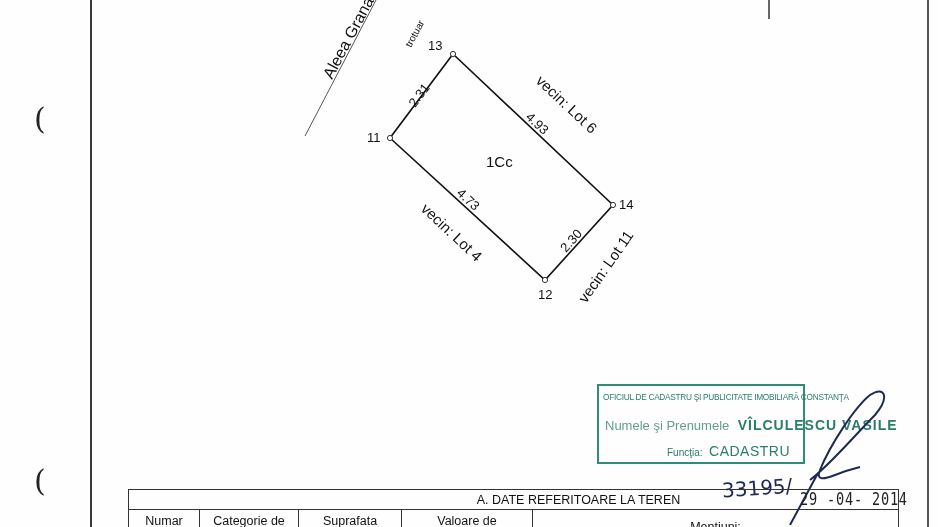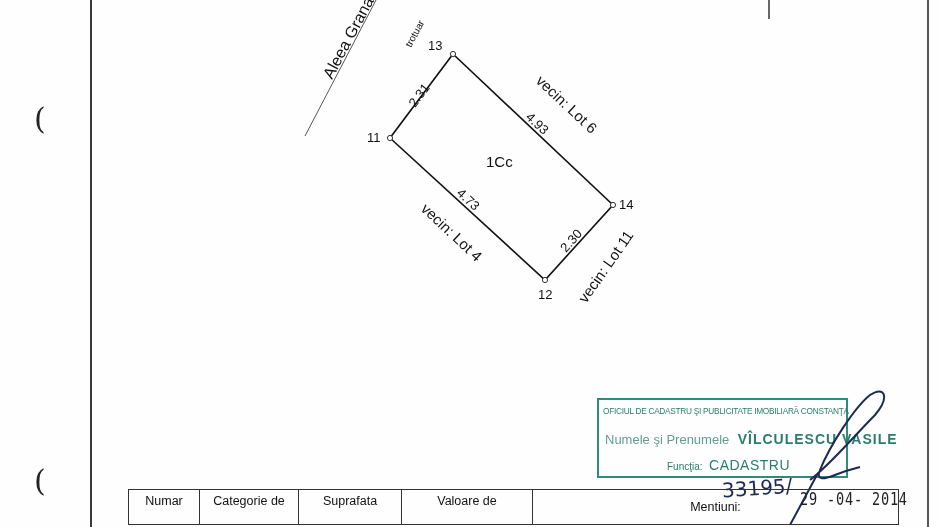--- a/index.html
+++ b/index.html
@@ -6,21 +6,21 @@
   body {
     width:938px; height:527px; position:relative; overflow:hidden;
     background:#fefefe; font-family:"Liberation Sans", sans-serif; color:#111;
   }
   .abs { position:absolute; }
   .vline { position:absolute; background:#3a3a3a; width:2px; }
   .hole { position:absolute; font-family:"DejaVu Serif", serif; font-size:30px; color:#222; line-height:1; }
   svg.plan { position:absolute; left:0; top:0; }
   .lbl { font-family:"Liberation Sans", sans-serif; fill:#111; }
   .stamp {
-    position:absolute; left:597px; top:398px; width:251px; height:80px;
+    position:absolute; left:597px; top:384px; width:208px; height:80px;
     border:2px solid #2f8c78; box-sizing:border-box; color:#2a7d6a;
   }
   .stamp .l1 { position:absolute; left:4px; top:6px; font-size:9px; letter-spacing:-0.3px; white-space:nowrap; transform:scaleX(0.92); transform-origin:left; }
   .stamp .l2 { position:absolute; left:6px; top:30px; white-space:nowrap; }
   .stamp .l2 .k { font-size:13px; opacity:0.75; }
   .stamp .l2 .v { font-size:14px; font-weight:bold; letter-spacing:1px; margin-left:4px; }
   .stamp .l3 { position:absolute; left:68px; top:56px; white-space:nowrap; }
   .stamp .l3 .k { font-size:10px; }
   .stamp .l3 .v { font-size:14px; letter-spacing:0.5px; margin-left:2px; }
   .regno { position:absolute; left:722px; top:476px; font-family:"DejaVu Sans", sans-serif; font-size:20px; color:#1d2a55; transform:rotate(-4deg); }
@@ -86,20 +86,23 @@
 
 <svg class="abs" style="left:760px; top:385px;" width="140" height="140">
   <path d="M50,95 C70,80 95,50 115,30 C130,12 125,0 110,10 C95,22 70,60 60,85 C56,95 62,95 75,90 C85,86 92,84 100,82 M58,88 L30,140" fill="none" stroke="#1d2a55" stroke-width="2"></path>
 </svg>
 
 <div class="regno">33195/</div>
 <div class="regdate">29 -04- 2014</div>
 
 <table class="teren">
   <tbody>
+      <tr>
+    <th class="title" colspan="5">A. DATE REFERITOARE LA TEREN</th>
+  </tr>
   <tr>
     <td class="h" style="width:70px;">Numar</td>
     <td class="h" style="width:98px;">Categorie de</td>
     <td class="h" style="width:102px;">Suprafata</td>
     <td class="h" style="width:130px;">Valoare de</td>
     <td class="h" style="padding-top:10px;">Mentiuni:</td>
   </tr>
 </tbody>
   </table>
 

